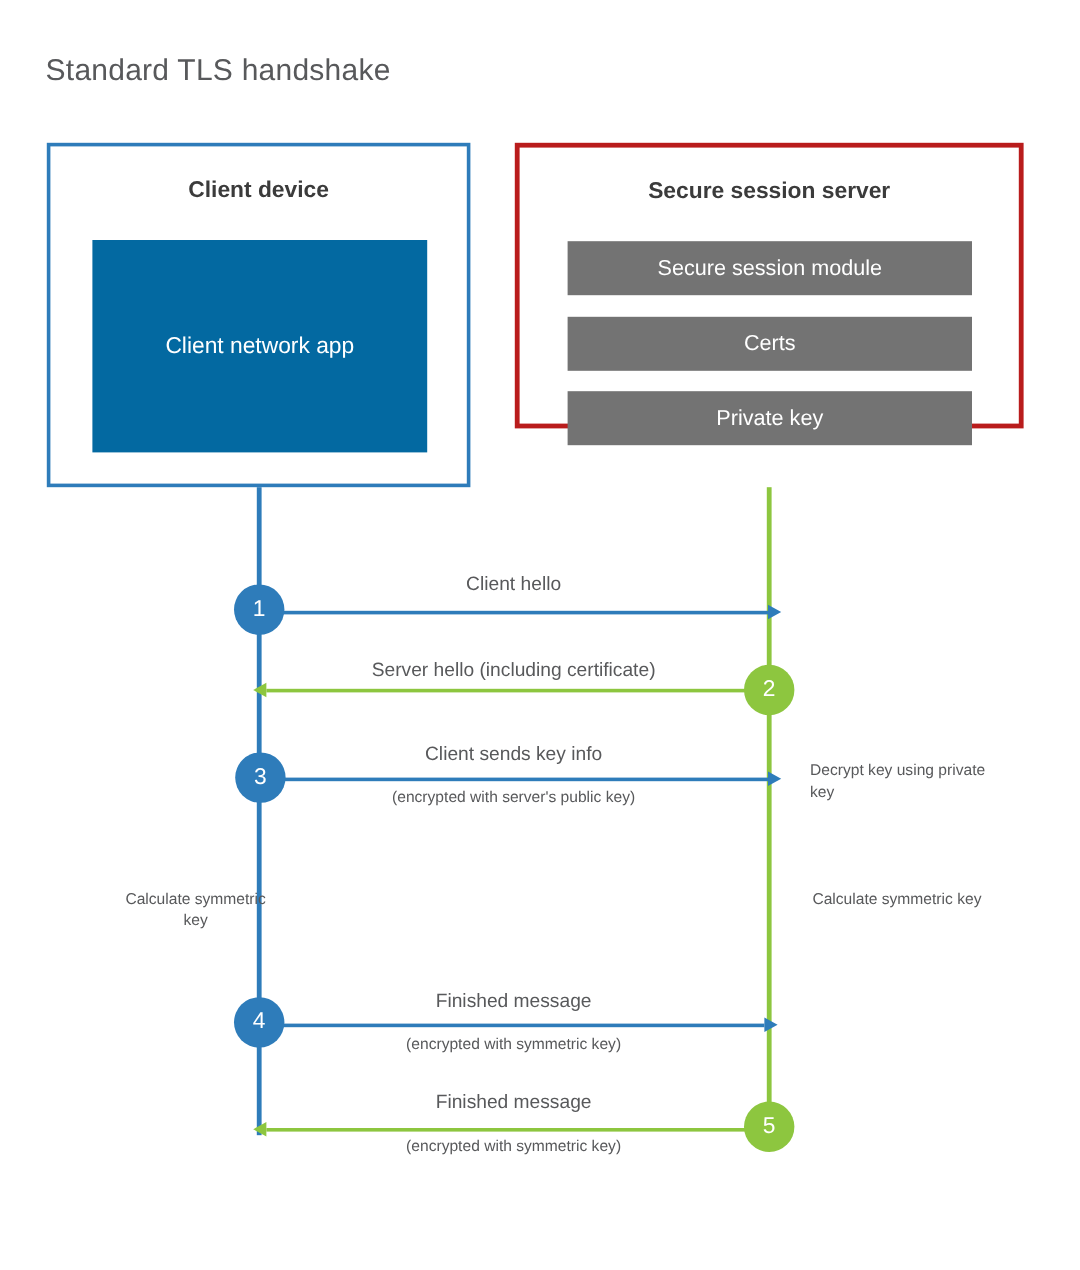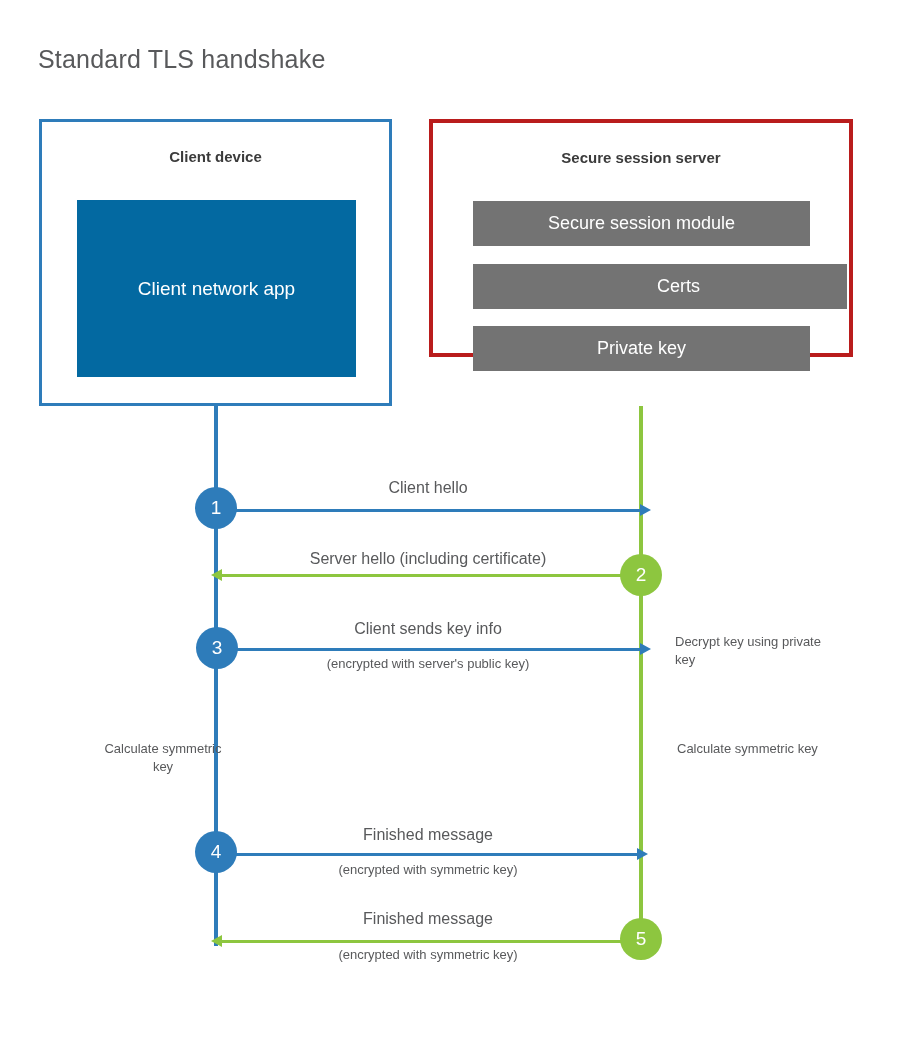--- a/index.html
+++ b/index.html
@@ -40,21 +40,21 @@
   }
   #server-box {
     left: 429px;
     top: 119px;
     width: 424px;
     height: 238px;
     border: 4px solid #b91c1c;
   }
   .box-title {
     text-align: center;
-    font-size: 15px;
+    font-size: 19px;
     font-weight: bold;
     color: #3b3b3b;
     margin-top: 26px;
   }
   #client-app {
     position: absolute;
     left: 77px;
     top: 200px;
     width: 279px;
     height: 177px;
@@ -75,21 +75,21 @@
     width: 337px;
     height: 45px;
     background: #737373;
     color: #ffffff;
     font-size: 18px;
     display: flex;
     align-items: center;
     justify-content: center;
   }
   #server-item-0 { top: 201px; }
-  #server-item-1 { top: 264px; padding-left: 37px; }
+  #server-item-1 { top: 264px; }
   #server-item-2 { top: 326px; }
 
   
   .lifeline {
     position: absolute;
     width: 4px;
   }
   #client-lifeline {
     left: 214px;
     top: 406px;

